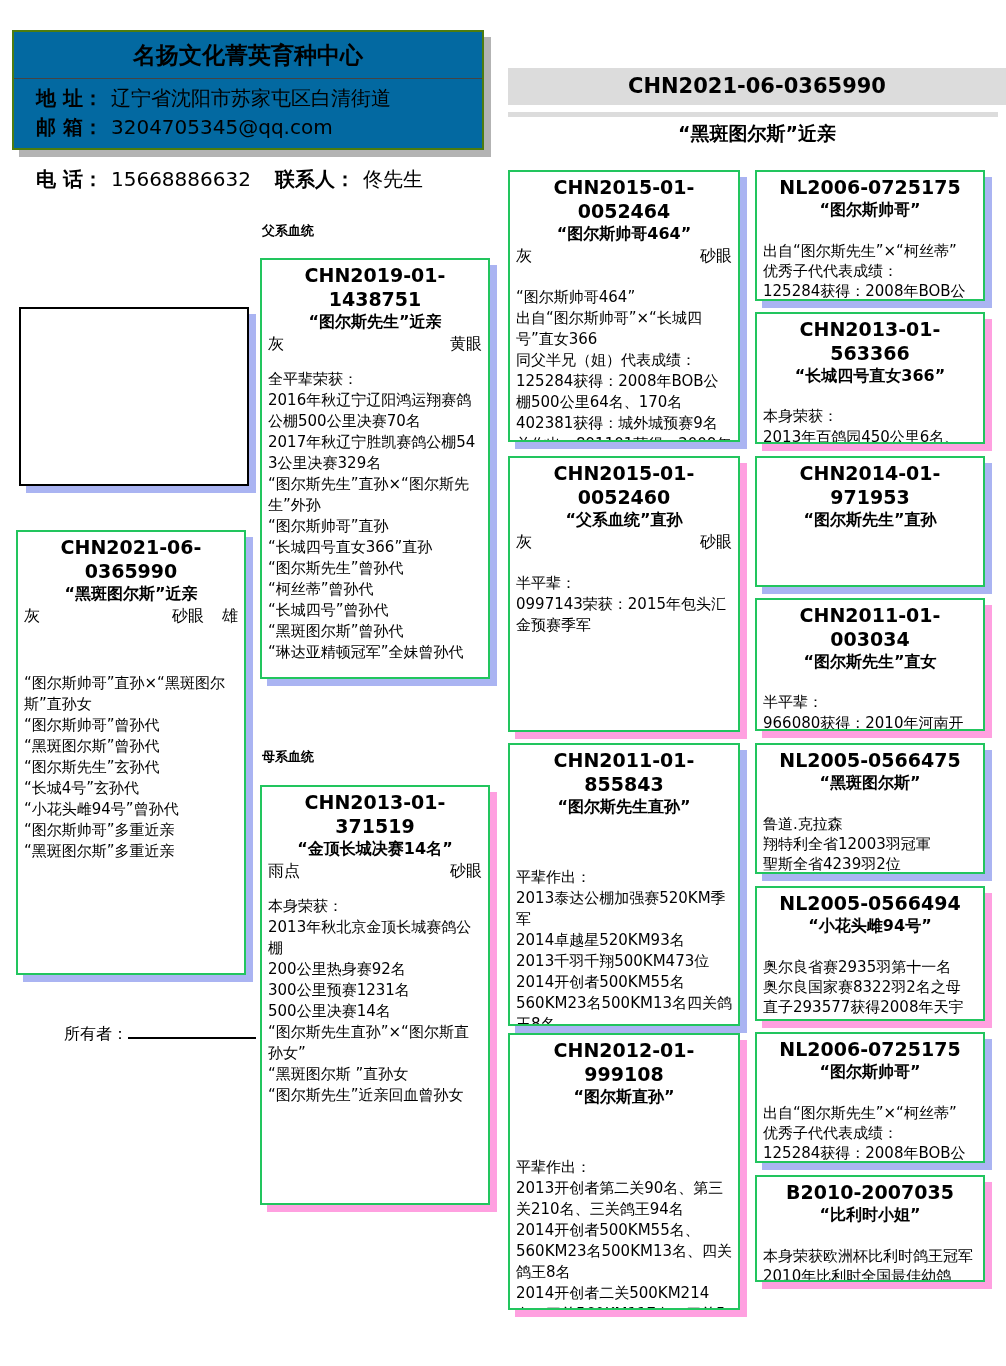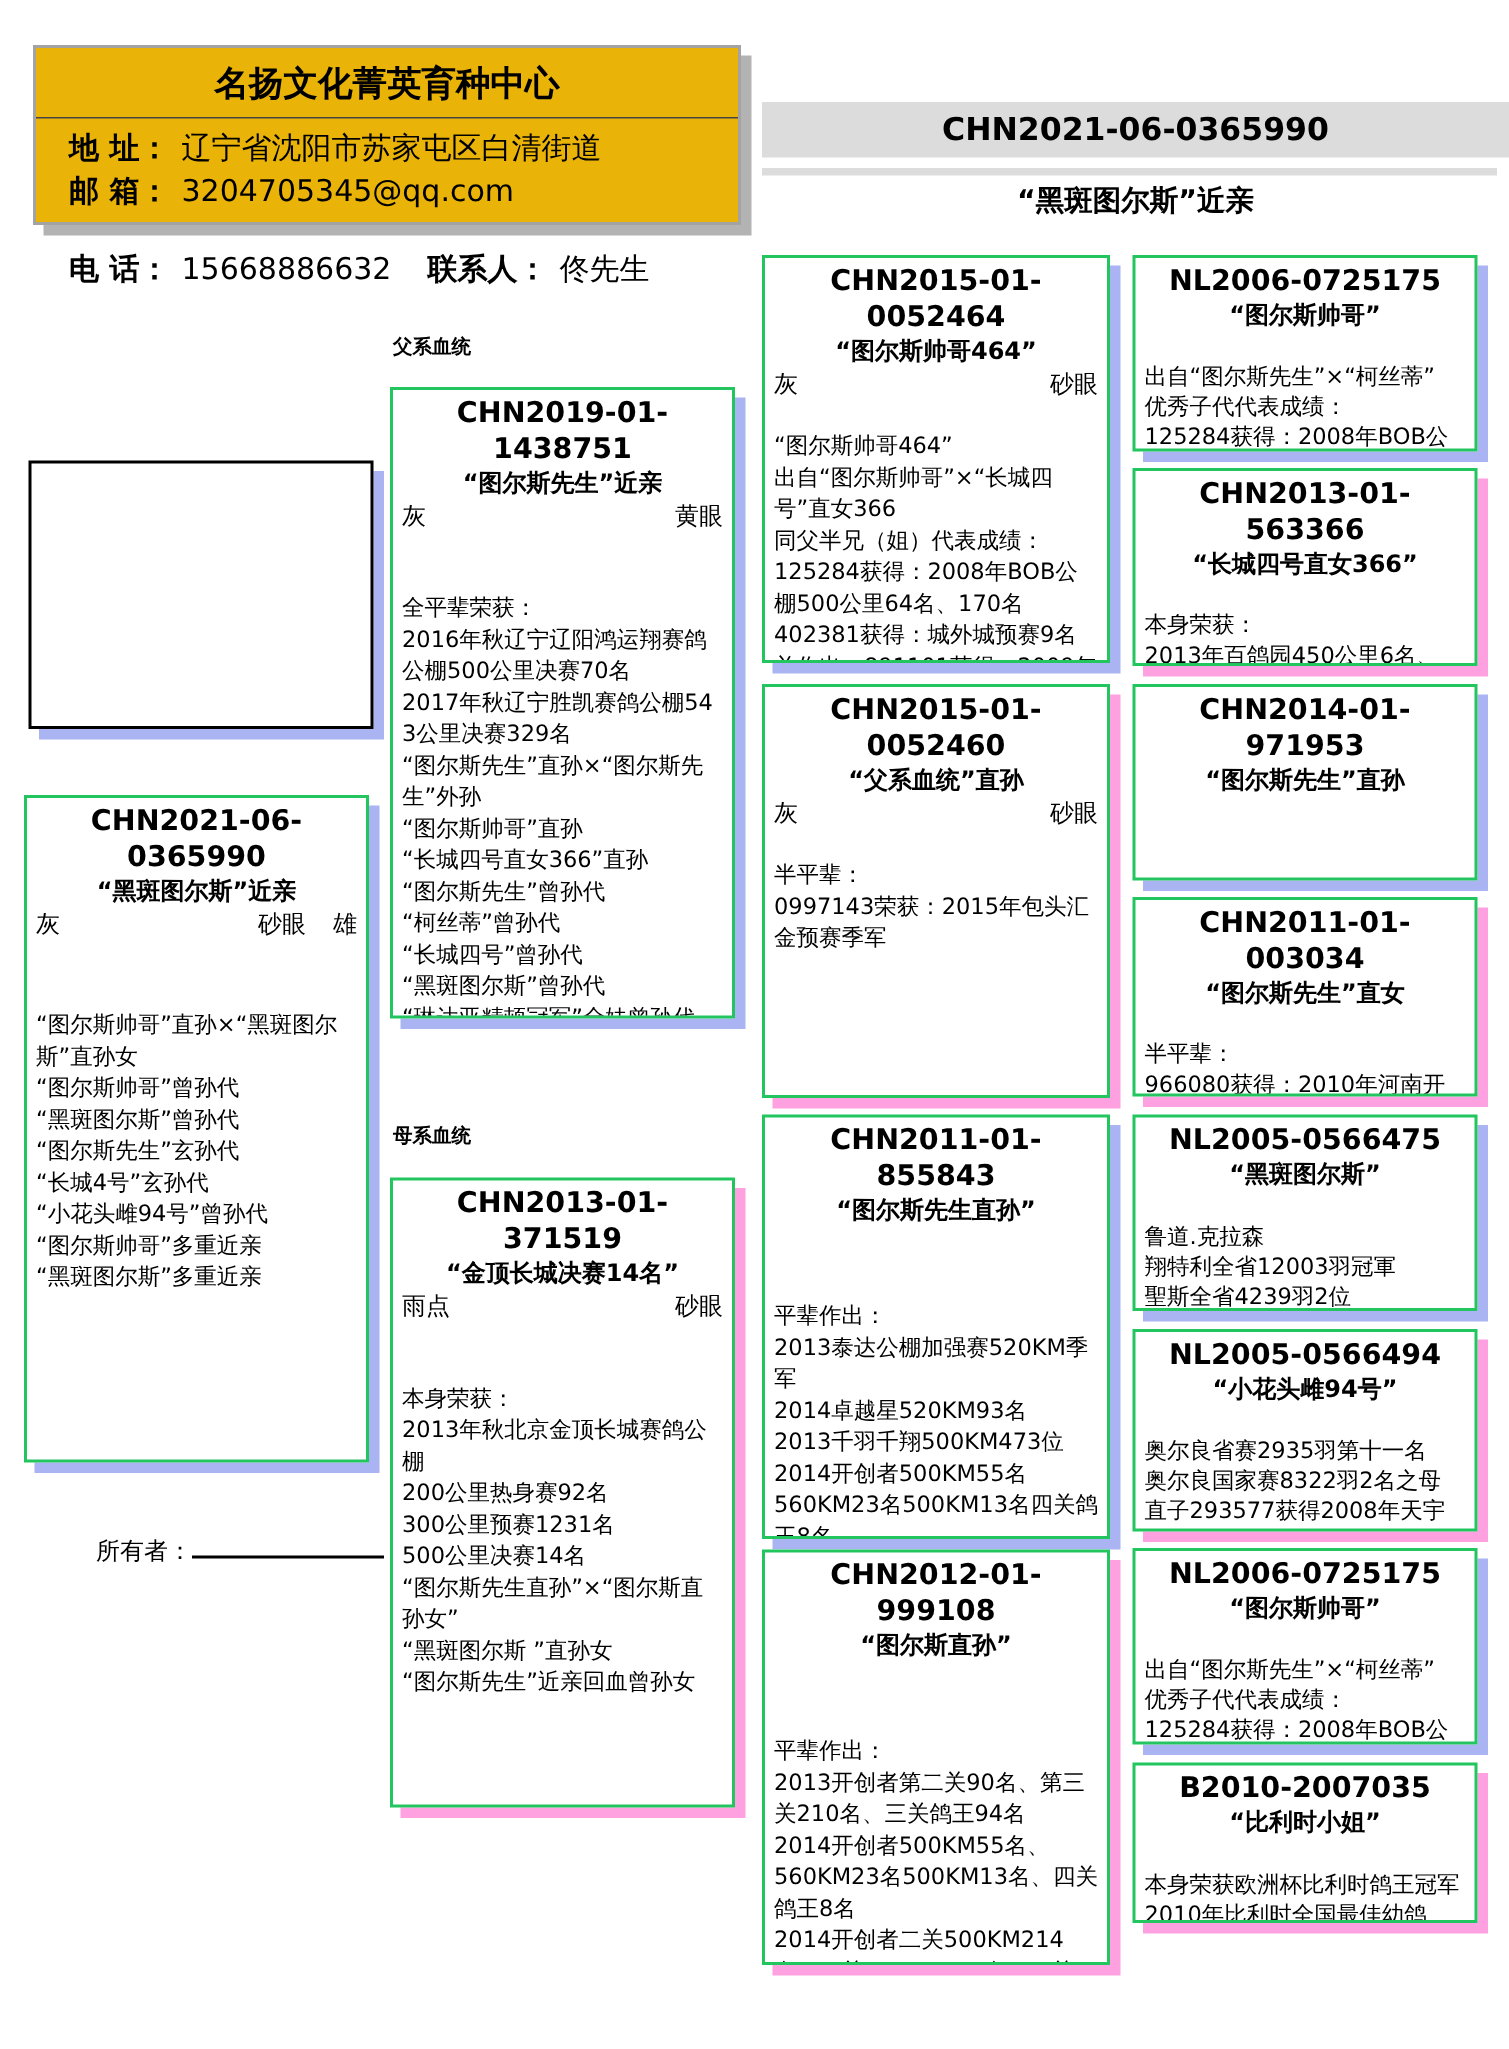--- a/index.html
+++ b/index.html
@@ -1,21 +1,21 @@
 <!DOCTYPE html>
 <html><head>
 <meta charset="utf-8">
 <style>
   html,body{margin:0;padding:0;background:#fff;}
   .page{position:relative;width:1006px;height:1366px;background:#fff;
         font-family:"DejaVu Sans",sans-serif;color:#000;overflow:hidden;}
 
   
-  .breeder-box{position:absolute;left:22px;top:30px;width:468px;height:116px;
-               border:2px solid #a3a3a3;background:#eab308;box-shadow:7px 7px 0 #b3b3b3;}
+  .breeder-box{position:absolute;left:12px;top:30px;width:468px;height:116px;
+               border:2px solid #4d7c0f;background:#0369a1;box-shadow:7px 7px 0 #b3b3b3;}
   .breeder-title{text-align:center;font-weight:bold;font-size:23px;padding-top:8px;}
   .breeder-divider{border-top:1px solid #444;margin:7px 0 5px 0;}
   .brow{font-size:14px;padding:1px 0 1px 22px;white-space:nowrap;}
   .blabel{font-weight:bold;font-size:20px;margin-right:8px;}
   .bval{font-size:20px;}
   .bval.phone{display:inline-block;width:130px;margin-top:24px;}
   .blabel.contact{margin-left:34px;}
 
   
   .ring-banner{position:absolute;left:508px;top:68px;width:498px;height:37px;
@@ -41,21 +41,21 @@
   .card-ring{text-align:center;font-weight:bold;font-size:19px;line-height:1.25;}
   .card-name{text-align:center;font-weight:bold;font-size:16px;line-height:1.3;}
   .card-traits{display:flex;justify-content:space-between;font-size:16px;margin-top:2px;}
   .traits-right span{margin-left:18px;}
   .card-lines{margin-top:20px;}
   .card-line{font-size:15px;line-height:1.4;word-break:break-all;}
 
   .subject-card{left:16px;top:530px;width:230px;height:445px;}
   .subject-card .card-lines{margin-top:46px;}
   .father-card{left:260px;top:258px;width:230px;height:421px;}
-  .father-card .card-lines,.mother-card .card-lines{margin-top:40px;}
+  .father-card .card-lines,.mother-card .card-lines{margin-top:14px;}
   .mother-card{left:260px;top:785px;width:230px;height:420px;}
 
   .g3-0{left:508px;top:170px;width:232px;height:272px;}
   .g3-1{left:508px;top:456px;width:232px;height:276px;}
   .g3-2{left:508px;top:743px;width:232px;height:283px;}
   .g3-3{left:508px;top:1033px;width:232px;height:277px;}
   .gap-lg .card-lines{margin-top:50px;}
 
   .g4{width:230px;left:755px;}
   .g4 .card-lines{margin-top:20px;}

